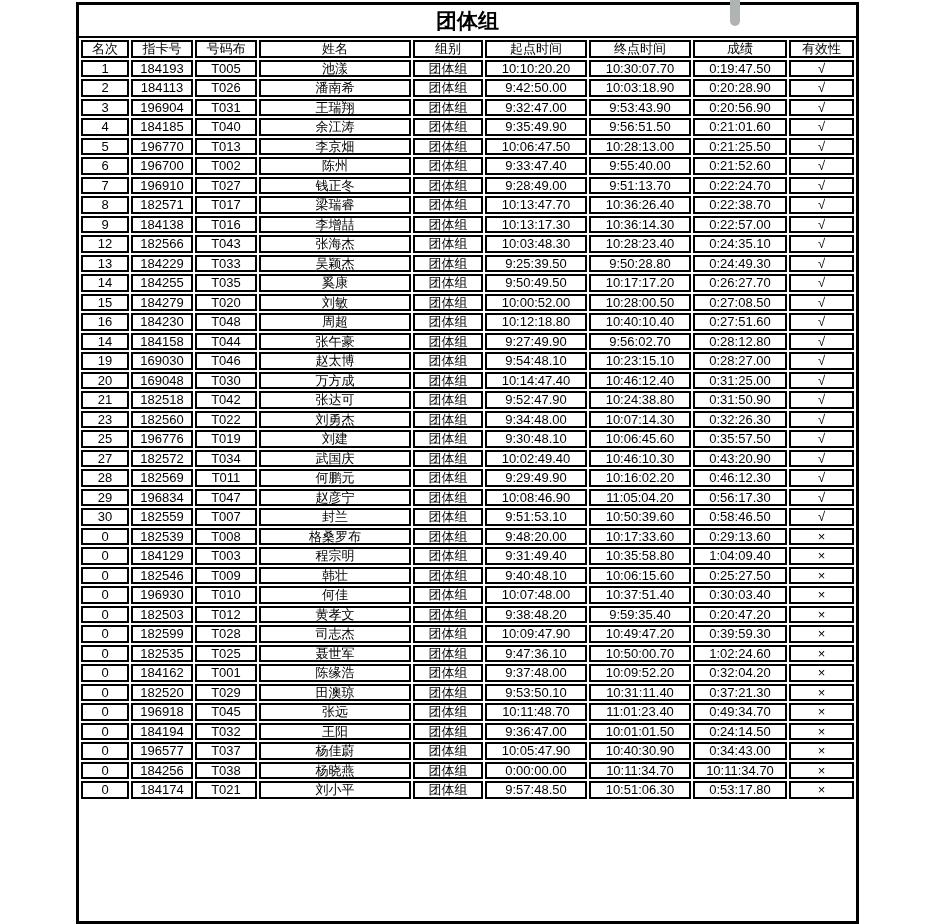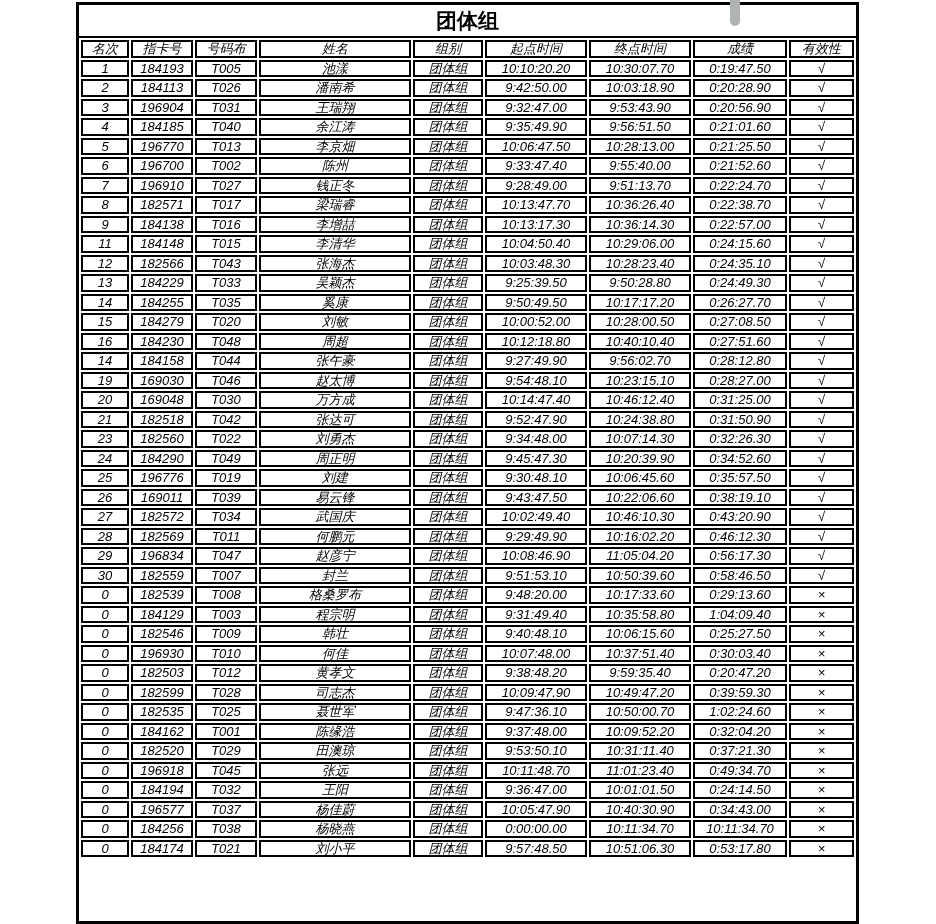--- a/index.html
+++ b/index.html
@@ -35,21 +35,20 @@
     font-size: 21px;
     font-weight: bold;
     color: #000000;
   }
   table.results {
     border-collapse: separate;
     border-spacing: 2px;
     table-layout: fixed;
     width: 777px;
     margin: 0;
-    font-style: italic;
   }
   table.results th,
   table.results td {
     box-sizing: border-box;
     border: 2px solid #000000;
     height: 17.5px;
     padding: 0;
     font-size: 13px;
     line-height: 13px;
     font-weight: normal;
@@ -204,31 +203,20 @@
             <td>184138</td>
             <td>T016</td>
             <td>李增喆</td>
             <td>团体组</td>
             <td>10:13:17.30</td>
             <td>10:36:14.30</td>
             <td>0:22:57.00</td>
             <td>√</td>
           </tr>
           <tr>
-            <td>11</td>
-            <td>184148</td>
-            <td>T015</td>
-            <td>李清华</td>
-            <td>团体组</td>
-            <td>10:04:50.40</td>
-            <td>10:29:06.00</td>
-            <td>0:24:15.60</td>
-            <td>√</td>
-          </tr>
-          <tr>
             <td>12</td>
             <td>182566</td>
             <td>T043</td>
             <td>张海杰</td>
             <td>团体组</td>
             <td>10:03:48.30</td>
             <td>10:28:23.40</td>
             <td>0:24:35.10</td>
             <td>√</td>
           </tr>
@@ -325,50 +313,28 @@
             <td>182560</td>
             <td>T022</td>
             <td>刘勇杰</td>
             <td>团体组</td>
             <td>9:34:48.00</td>
             <td>10:07:14.30</td>
             <td>0:32:26.30</td>
             <td>√</td>
           </tr>
           <tr>
-            <td>24</td>
-            <td>184290</td>
-            <td>T049</td>
-            <td>周正明</td>
-            <td>团体组</td>
-            <td>9:45:47.30</td>
-            <td>10:20:39.90</td>
-            <td>0:34:52.60</td>
-            <td>√</td>
-          </tr>
-          <tr>
             <td>25</td>
             <td>196776</td>
             <td>T019</td>
             <td>刘建</td>
             <td>团体组</td>
             <td>9:30:48.10</td>
             <td>10:06:45.60</td>
             <td>0:35:57.50</td>
-            <td>√</td>
-          </tr>
-          <tr>
-            <td>26</td>
-            <td>169011</td>
-            <td>T039</td>
-            <td>易云锋</td>
-            <td>团体组</td>
-            <td>9:43:47.50</td>
-            <td>10:22:06.60</td>
-            <td>0:38:19.10</td>
             <td>√</td>
           </tr>
           <tr>
             <td>27</td>
             <td>182572</td>
             <td>T034</td>
             <td>武国庆</td>
             <td>团体组</td>
             <td>10:02:49.40</td>
             <td>10:46:10.30</td>

